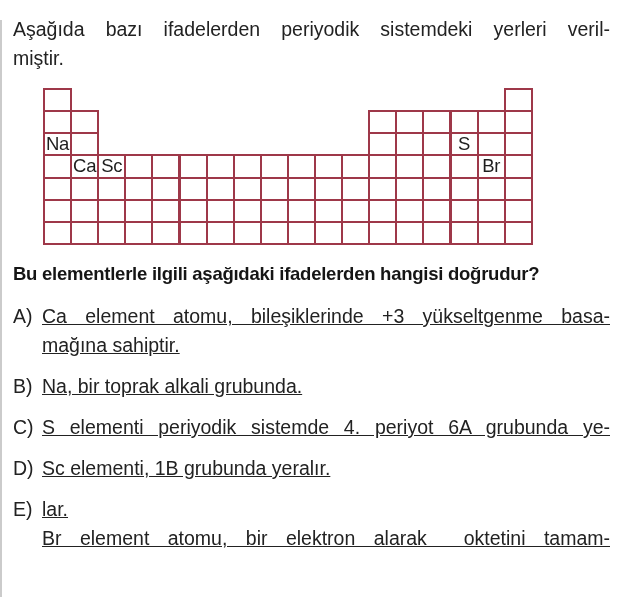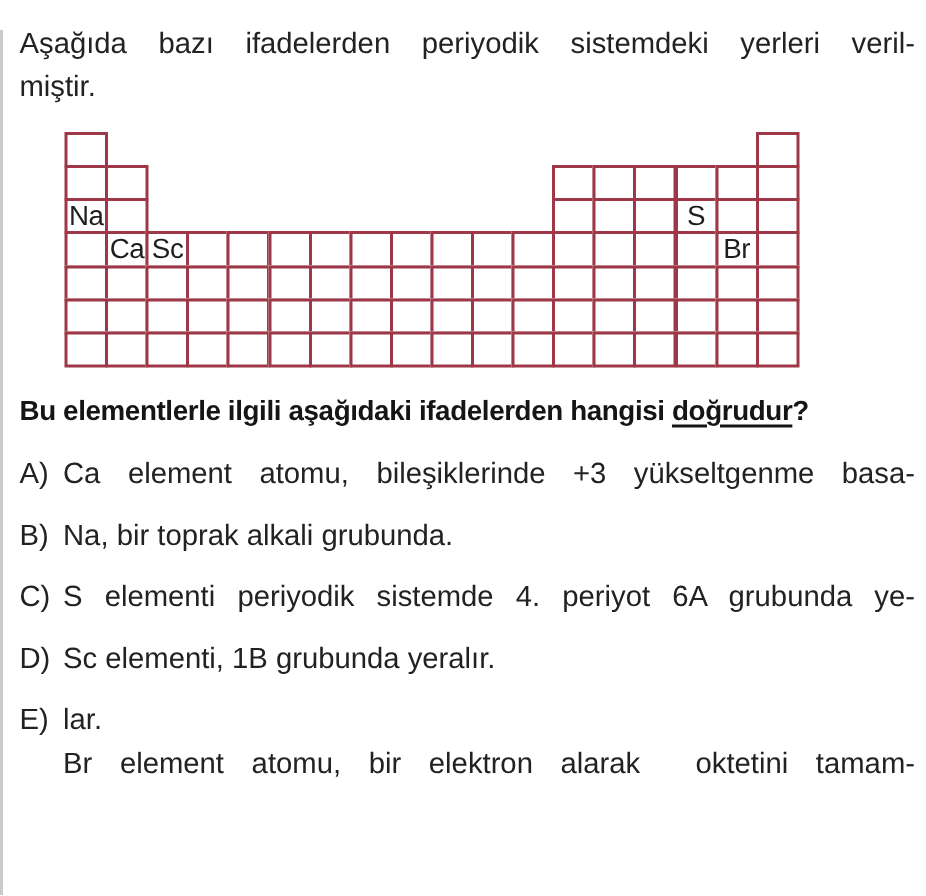--- a/index.html
+++ b/index.html
@@ -56,37 +56,36 @@
   .question {
     margin-top: 14px;
     font-size: 18.5px;
     font-weight: bold;
     line-height: 29px;
     letter-spacing: -0.25px;
     color: #151515;
     white-space: nowrap;
   }
   .question .u {
-    text-decoration: underline;
     text-decoration-thickness: 2px;
     text-underline-offset: 3px;
   }
   
   .options { margin-top: 14px; }
   .option {
     display: flex;
     margin-bottom: 12px;
   }
   .option .letter {
     flex: 0 0 29px;
     font-size: 19.5px;
     line-height: 29px;
     color: #222222;
   }
-  .option .otext { flex: 1 1 auto; min-width: 0; }
+  .option .otext { flex: 1 1 auto; min-width: 0; text-decoration: underline; }
 </style>
 </head>
 <body>
 
 <div class="page">
   <div class="edge-strip"></div>
 
   <div class="intro">
     <div class="line jline">Aşağıda bazı ifadelerden periyodik sistemdeki yerleri veril-</div>
     <div class="line">miştir.</div>
@@ -196,20 +195,21 @@
     </div>
 
   <div class="question"><span>Bu elementlerle ilgili aşağıdaki ifadelerden hangisi </span><span class="u">doğrudur</span><span>?</span></div>
 
   <div class="options">
 
     <div class="option">
       <div class="letter">A)</div>
       <div class="otext">
         <div class="line jline">Ca element atomu, bileşiklerinde +3 yükseltgenme basa-</div>
+        <div class="line">mağına sahiptir.</div>
       </div>
     </div>
 
     <div class="option">
       <div class="letter">B)</div>
       <div class="otext">
         <div class="line">Na, bir toprak alkali grubunda.</div>
       </div>
     </div>
 

